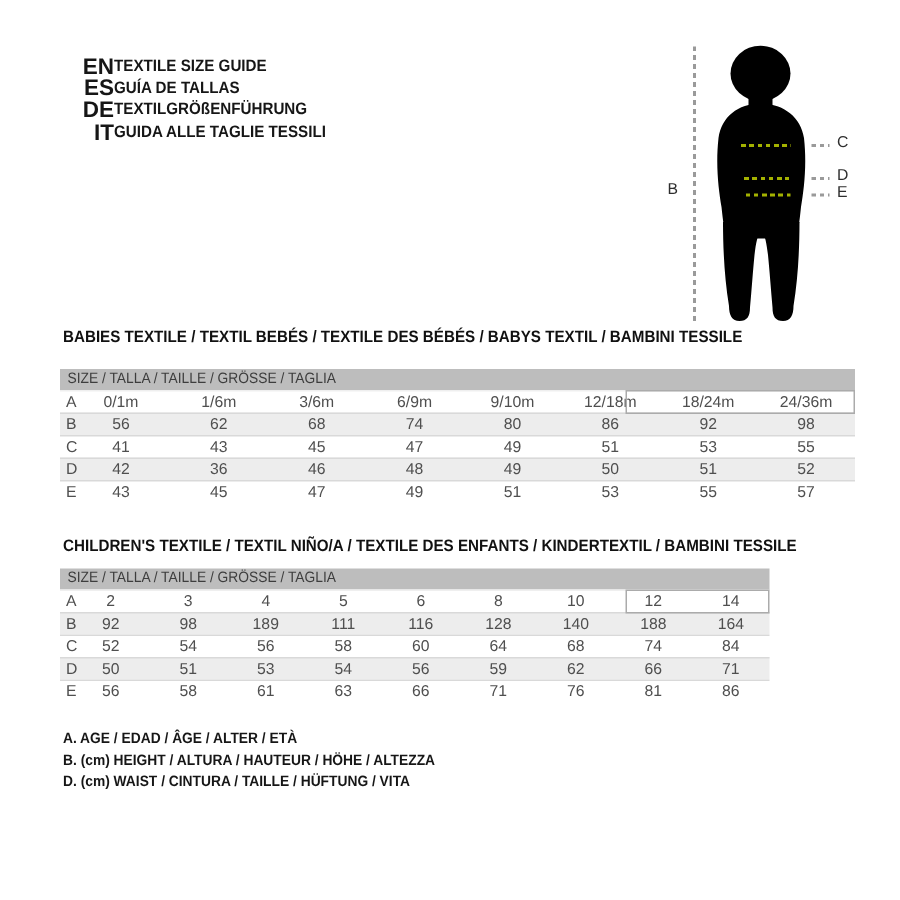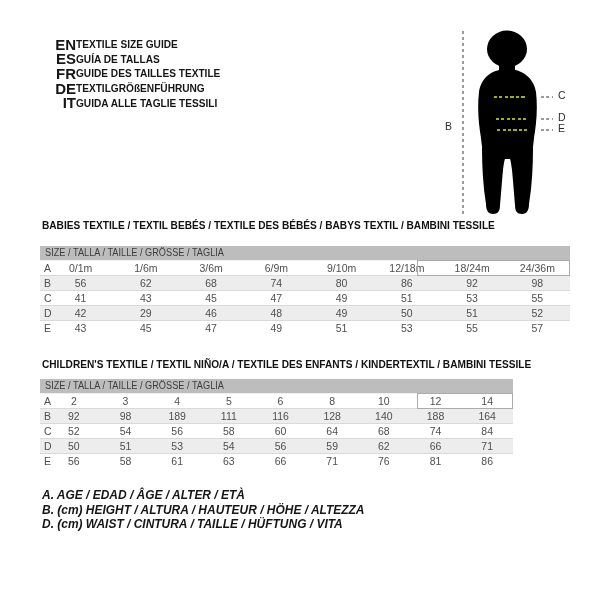--- a/index.html
+++ b/index.html
@@ -49,39 +49,35 @@
   .trow:first-child{border-top:1px solid #efefef;}
   .trow.alt{background:var(--row-alt);}
   .tlabel{width:8px;padding-left:4px;font-size:10.5px;color:var(--cell-ink);overflow:visible;white-space:nowrap;flex:none;}
   .tcell{flex:1;text-align:center;font-size:10.5px;color:var(--cell-ink);}
   .hl-box{position:absolute;top:14px;height:16px;border:1px solid var(--hl-border);background:transparent;pointer-events:none;}
   .hl-babies{left:377px;width:153px;}
   .hl-children{left:377px;width:96px;}
 
   
   .legend{position:absolute;left:42px;top:487px;}
-  .legend-row{height:14.6px;font-size:13px;font-weight:bold;color:var(--ink);font-style:italic;}
+  .legend-row{height:14.6px;font-size:10px;font-weight:bold;color:var(--ink);}
 </style>
 </head>
 <body>
 
 <div class="page">
 
   <div class="langs">
     <div class="lang-row">
       <span class="lang-code">EN</span>
       <span class="lang-text cond">TEXTILE SIZE GUIDE</span>
     </div>
     <div class="lang-row">
       <span class="lang-code">ES</span>
       <span class="lang-text cond">GUÍA DE TALLAS</span>
-    </div>
-    <div class="lang-row">
-      <span class="lang-code">FR</span>
-      <span class="lang-text cond">GUIDE DES TAILLES TEXTILE</span>
     </div>
     <div class="lang-row">
       <span class="lang-code">DE</span>
       <span class="lang-text cond">TEXTILGRÖßENFÜHRUNG</span>
     </div>
     <div class="lang-row">
       <span class="lang-code">IT</span>
       <span class="lang-text cond">GUIDA ALLE TAGLIE TESSILI</span>
     </div>
   </div>
@@ -147,21 +143,21 @@
           <span class="tcell">45</span>
           <span class="tcell">47</span>
           <span class="tcell">49</span>
           <span class="tcell">51</span>
           <span class="tcell">53</span>
           <span class="tcell">55</span>
         </div>
         <div class="trow alt">
           <span class="tlabel">D</span>
           <span class="tcell">42</span>
-          <span class="tcell">29</span>
+          <span class="tcell">36</span>
           <span class="tcell">46</span>
           <span class="tcell">48</span>
           <span class="tcell">49</span>
           <span class="tcell">50</span>
           <span class="tcell">51</span>
           <span class="tcell">52</span>
         </div>
         <div class="trow">
           <span class="tlabel">E</span>
           <span class="tcell">43</span>

